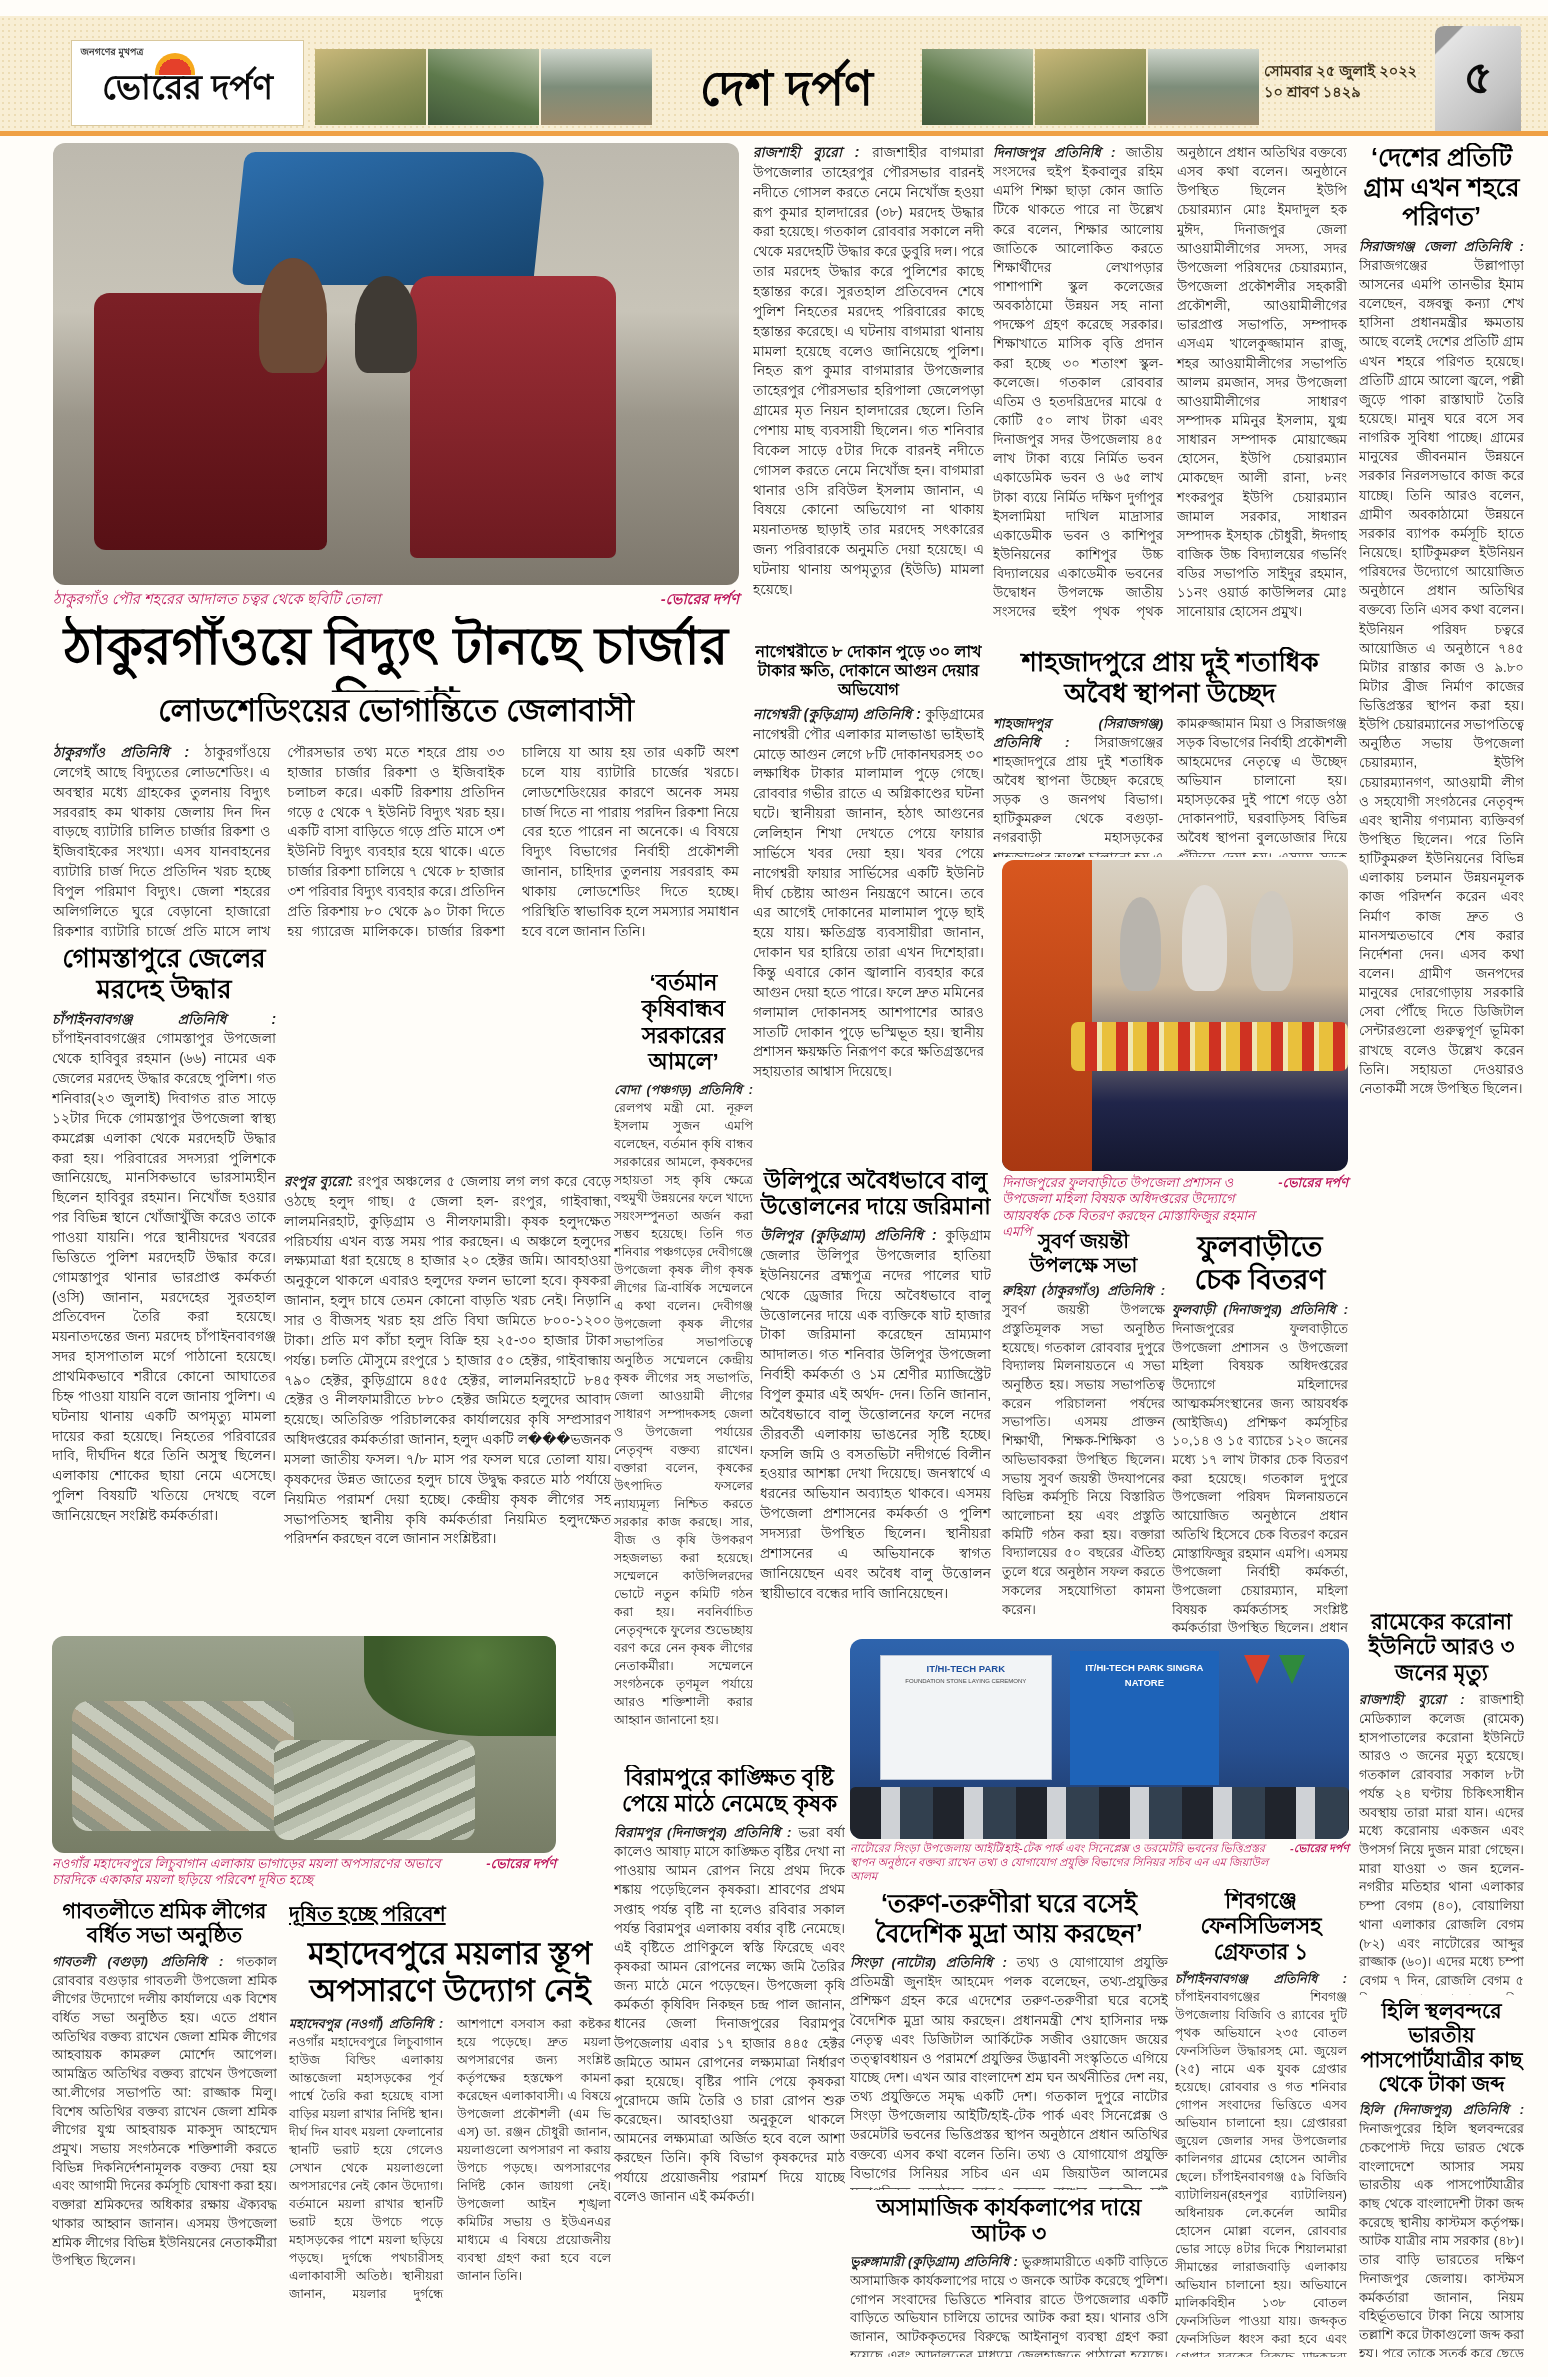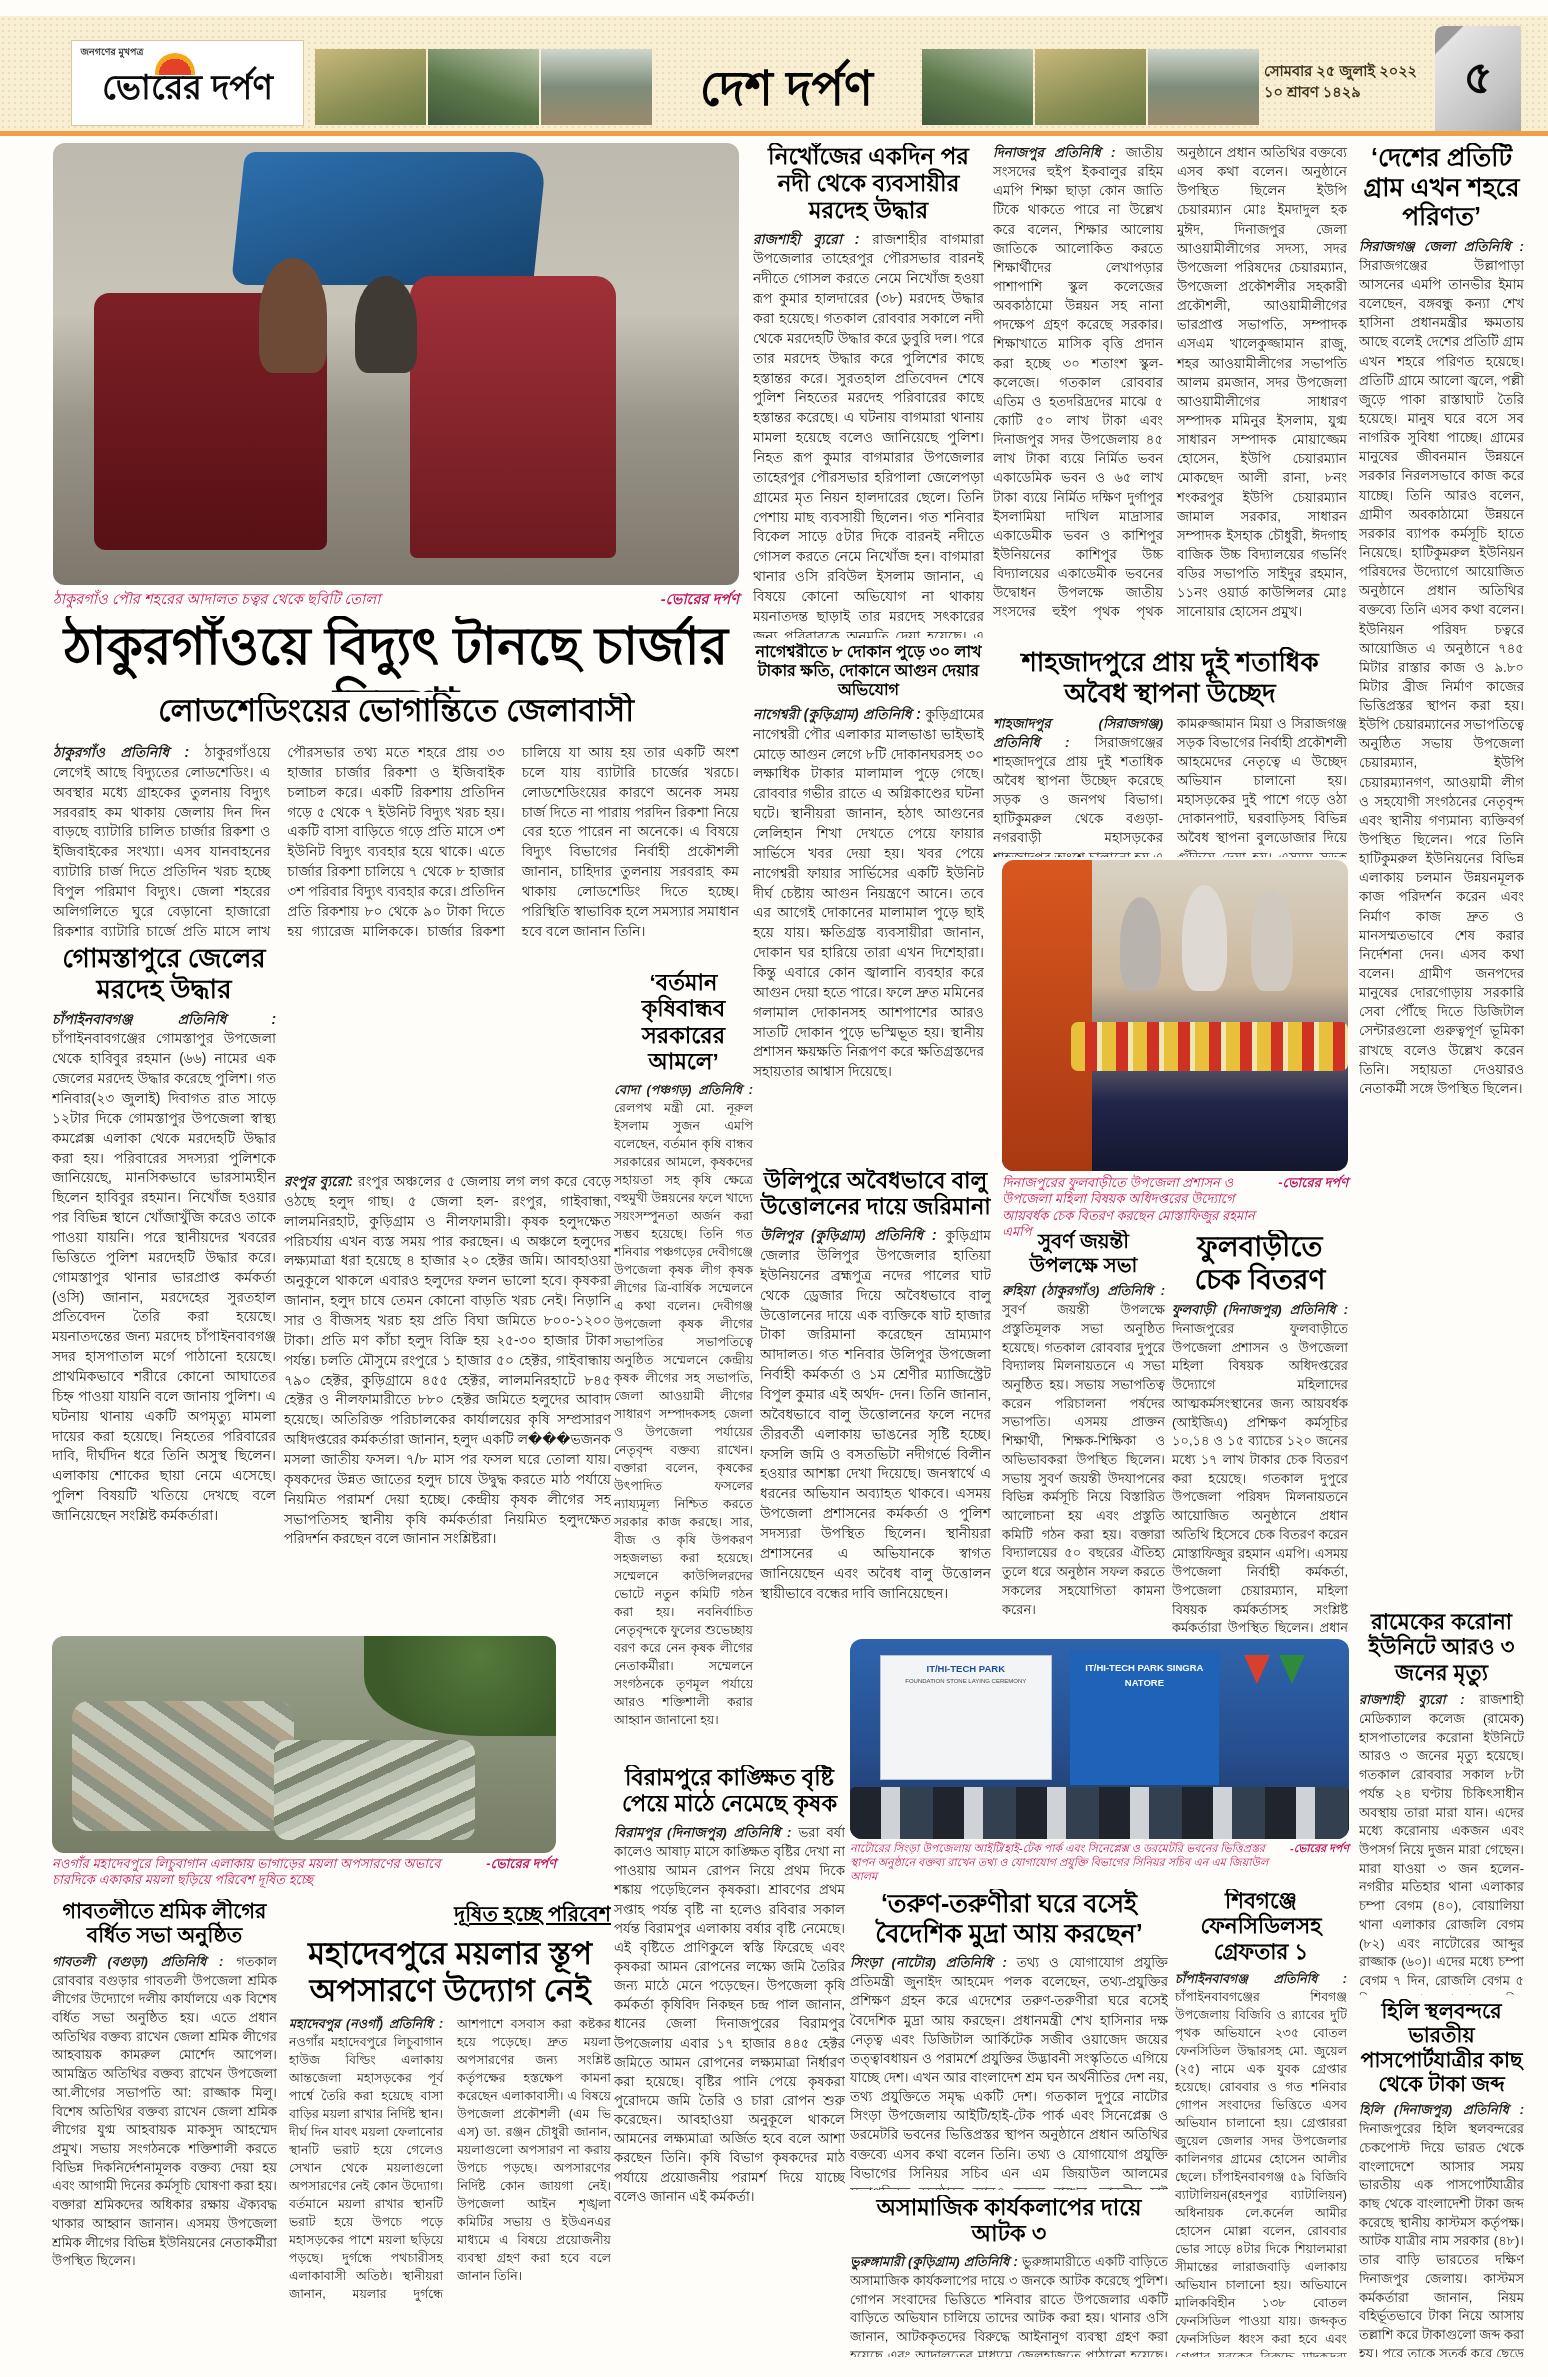--- a/index.html
+++ b/index.html
@@ -21,21 +21,21 @@
   .pB{background:linear-gradient(200deg,#b9c4a9,#5e7a4c 55%,#41583a);}
   .pC{background:linear-gradient(180deg,#cfd6cc,#7d8d7a 50%,#9a8a6b);}
   .secT{position:absolute;left:655px;top:36px;width:263px;text-align:center;font-size:48px;font-weight:800;color:#050505;}
   .dateB{position:absolute;left:1264px;top:45px;width:160px;text-align:left;font-size:14.6px;font-weight:700;color:#3a2f18;line-height:1.5;}
   .curl{position:absolute;left:1435px;top:10.3px;width:86px;height:110px;background:linear-gradient(135deg,#9a9a9a 0 14%,#e4e4e4 15%,#c2c2c2 70%,#a7a7a7);
         border-radius:8.6px 1.7px 1.7px 1.7px;display:flex;align-items:center;justify-content:center;font-size:45px;font-weight:800;color:#0a0a0a;}
   .rule{position:absolute;left:0;top:131px;width:1548px;height:5.2px;background:#efa044;}
   
   .art{position:absolute;overflow:hidden;}
   .hl{font-weight:800;color:#000;text-align:center;line-height:1.18;margin:0 0 5.2px 0;}
-  .kick{display:block;text-align:right;font-weight:800;text-decoration:underline;color:#000;margin-bottom:3.4px;}
+  .kick{display:block;text-align:left;font-weight:800;text-decoration:underline;color:#000;margin-bottom:3.4px;}
   .bd{margin:0;text-align:justify;line-height:1.44;color:#1d1d1d;}
   .by{font-weight:800;font-style:italic;}
   .by::after{content:" ";}
   .c2{column-count:2;column-gap:13.8px;}
   .c3{column-count:3;column-gap:17px;}
   .cap{position:absolute;font-size:14.6px;font-style:italic;color:#be185d;display:flex;justify-content:space-between;gap:8.6px;line-height:1.25;}
   .cap .cr{white-space:nowrap;font-weight:700;}
   .photo{position:absolute;overflow:hidden;border-radius:12px;}
   .photo div{position:absolute;}
   
@@ -119,21 +119,20 @@
   <div class="art" style="left:53px;top:693px;width:686px;height:45px">
     <h2 class="hl" style="font-size:31px;font-weight:700">লোডশেডিংয়ের ভোগান্তিতে জেলাবাসী</h2>
   </div>
   <div class="art" style="left:53px;top:743px;width:686px;height:193px">
     <p class="bd c3" style="font-size:13.8px">
       <b class="by">ঠাকুরগাঁও প্রতিনিধি :</b><span>ঠাকুরগাঁওয়ে লেগেই আছে বিদ্যুতের লোডশেডিং। এ অবস্থার মধ্যে গ্রাহকের তুলনায় বিদ্যুৎ সরবরাহ কম থাকায় জেলায় দিন দিন বাড়ছে ব্যাটারি চালিত চার্জার রিকশা ও ইজিবাইকের সংখ্যা। এসব যানবাহনের ব্যাটারি চার্জ দিতে প্রতিদিন খরচ হচ্ছে বিপুল পরিমাণ বিদ্যুৎ। জেলা শহরের অলিগলিতে ঘুরে বেড়ানো হাজারো রিকশার ব্যাটারি চার্জে প্রতি মাসে লাখ লাখ টাকার বিদ্যুৎ ব্যবহৃত হচ্ছে। পৌরসভার তথ্য মতে শহরে প্রায় ৩৩ হাজার চার্জার রিকশা ও ইজিবাইক চলাচল করে। একটি রিকশায় প্রতিদিন গড়ে ৫ থেকে ৭ ইউনিট বিদ্যুৎ খরচ হয়। একটি বাসা বাড়িতে গড়ে প্রতি মাসে ৩শ ইউনিট বিদ্যুৎ ব্যবহার হয়ে থাকে। এতে চার্জার রিকশা চালিয়ে ৭ থেকে ৮ হাজার ৩শ পরিবার বিদ্যুৎ ব্যবহার করে। প্রতিদিন প্রতি রিকশায় ৮০ থেকে ৯০ টাকা দিতে হয় গ্যারেজ মালিককে। চার্জার রিকশা চালকরা জানান, সারা দিন রিকশা চালিয়ে যা আয় হয় তার একটি অংশ চলে যায় ব্যাটারি চার্জের খরচে। লোডশেডিংয়ের কারণে অনেক সময় চার্জ দিতে না পারায় পরদিন রিকশা নিয়ে বের হতে পারেন না অনেকে। এ বিষয়ে বিদ্যুৎ বিভাগের নির্বাহী প্রকৌশলী জানান, চাহিদার তুলনায় সরবরাহ কম থাকায় লোডশেডিং দিতে হচ্ছে। পরিস্থিতি স্বাভাবিক হলে সমস্যার সমাধান হবে বলে জানান তিনি।</span>
     </p>
   </div>
 
   <div class="art" style="left:753px;top:143px;width:231px;height:495px">
-    <h3 class="hl" style="font-size:23px">নিখোঁজের একদিন পর নদী থেকে ব্যবসায়ীর মরদেহ উদ্ধার</h3>
     <p class="bd" style="font-size:13.8px"><b class="by">রাজশাহী ব্যুরো :</b><span>রাজশাহীর বাগমারা উপজেলার তাহেরপুর পৌরসভার বারনই নদীতে গোসল করতে নেমে নিখোঁজ হওয়া রূপ কুমার হালদারের (৩৮) মরদেহ উদ্ধার করা হয়েছে। গতকাল রোববার সকালে নদী থেকে মরদেহটি উদ্ধার করে ডুবুরি দল। পরে তার মরদেহ উদ্ধার করে পুলিশের কাছে হস্তান্তর করে। সুরতহাল প্রতিবেদন শেষে পুলিশ নিহতের মরদেহ পরিবারের কাছে হস্তান্তর করেছে। এ ঘটনায় বাগমারা থানায় মামলা হয়েছে বলেও জানিয়েছে পুলিশ। নিহত রূপ কুমার বাগমারার উপজেলার তাহেরপুর পৌরসভার হরিপালা জেলেপড়া গ্রামের মৃত নিয়ন হালদারের ছেলে। তিনি পেশায় মাছ ব্যবসায়ী ছিলেন। গত শনিবার বিকেল সাড়ে ৫টার দিকে বারনই নদীতে গোসল করতে নেমে নিখোঁজ হন। বাগমারা থানার ওসি রবিউল ইসলাম জানান, এ বিষয়ে কোনো অভিযোগ না থাকায় ময়নাতদন্ত ছাড়াই তার মরদেহ সৎকারের জন্য পরিবারকে অনুমতি দেয়া হয়েছে। এ ঘটনায় থানায় অপমৃত্যুর (ইউডি) মামলা হয়েছে।</span></p>
   </div>
   <div class="art" style="left:753px;top:643px;width:231px;height:520px">
     <h3 class="hl" style="font-size:16px">নাগেশ্বরীতে ৮ দোকান পুড়ে ৩০ লাখ টাকার ক্ষতি, দোকানে আগুন দেয়ার অভিযোগ</h3>
     <p class="bd" style="font-size:13.8px"><b class="by">নাগেশ্বরী (কুড়িগ্রাম) প্রতিনিধি :</b><span>কুড়িগ্রামের নাগেশ্বরী পৌর এলাকার মালভাঙা ভাইভাই মোড়ে আগুন লেগে ৮টি দোকানঘরসহ ৩০ লক্ষাধিক টাকার মালামাল পুড়ে গেছে। রোববার গভীর রাতে এ অগ্নিকাণ্ডের ঘটনা ঘটে। স্থানীয়রা জানান, হঠাৎ আগুনের লেলিহান শিখা দেখতে পেয়ে ফায়ার সার্ভিসে খবর দেয়া হয়। খবর পেয়ে নাগেশ্বরী ফায়ার সার্ভিসের একটি ইউনিট দীর্ঘ চেষ্টায় আগুন নিয়ন্ত্রণে আনে। তবে এর আগেই দোকানের মালামাল পুড়ে ছাই হয়ে যায়। ক্ষতিগ্রস্ত ব্যবসায়ীরা জানান, দোকান ঘর হারিয়ে তারা এখন দিশেহারা। কিন্তু এবারে কোন জ্বালানি ব্যবহার করে আগুন দেয়া হতে পারে। ফলে দ্রুত মমিনের গলামাল দোকানসহ আশপাশের আরও সাতটি দোকান পুড়ে ভস্মিভূত হয়। স্থানীয় প্রশাসন ক্ষয়ক্ষতি নিরূপণ করে ক্ষতিগ্রস্তদের সহায়তার আশ্বাস দিয়েছে।</span></p>
   </div>
   <div class="art" style="left:760px;top:1168px;width:231px;height:464px">
     <h3 class="hl" style="font-size:22.4px">উলিপুরে অবৈধভাবে বালু উত্তোলনের দায়ে জরিমানা</h3>
     <p class="bd" style="font-size:13.8px"><b class="by">উলিপুর (কুড়িগ্রাম) প্রতিনিধি :</b><span>কুড়িগ্রাম জেলার উলিপুর উপজেলার হাতিয়া ইউনিয়নের ব্রহ্মপুত্র নদের পালের ঘাট থেকে ড্রেজার দিয়ে অবৈধভাবে বালু উত্তোলনের দায়ে এক ব্যক্তিকে ষাট হাজার টাকা জরিমানা করেছেন ভ্রাম্যমাণ আদালত। গত শনিবার উলিপুর উপজেলা নির্বাহী কর্মকর্তা ও ১ম শ্রেণীর ম্যাজিস্ট্রেট বিপুল কুমার এই অর্থদ- দেন। তিনি জানান, অবৈধভাবে বালু উত্তোলনের ফলে নদের তীরবর্তী এলাকায় ভাঙনের সৃষ্টি হচ্ছে। ফসলি জমি ও বসতভিটা নদীগর্ভে বিলীন হওয়ার আশঙ্কা দেখা দিয়েছে। জনস্বার্থে এ ধরনের অভিযান অব্যাহত থাকবে। এসময় উপজেলা প্রশাসনের কর্মকর্তা ও পুলিশ সদস্যরা উপস্থিত ছিলেন। স্থানীয়রা প্রশাসনের এ অভিযানকে স্বাগত জানিয়েছেন এবং অবৈধ বালু উত্তোলন স্থায়ীভাবে বন্ধের দাবি জানিয়েছেন।</span></p>
   </div>

